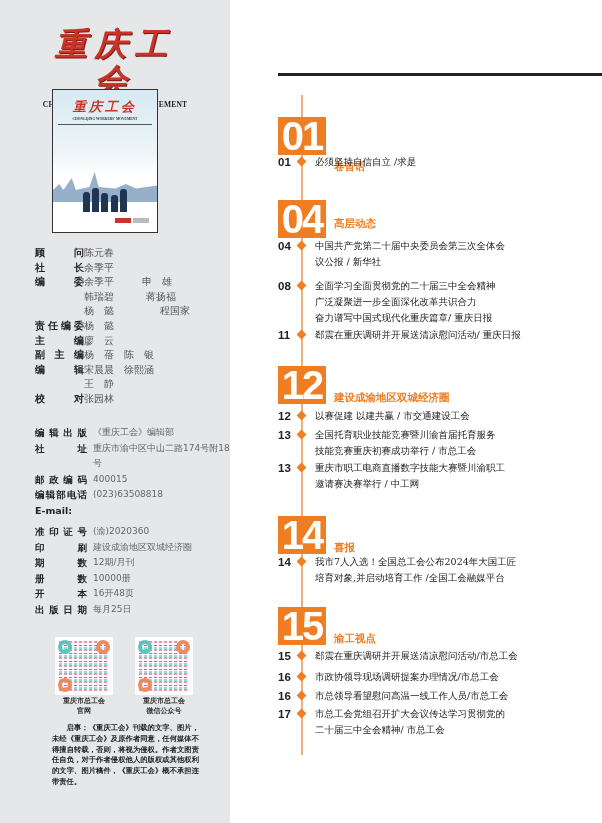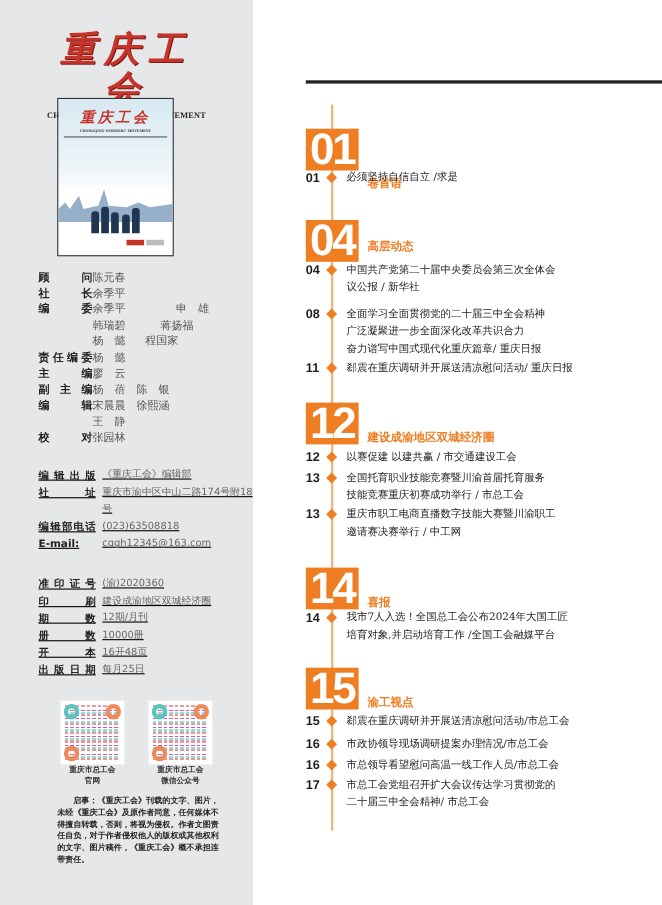--- a/index.html
+++ b/index.html
@@ -16,21 +16,21 @@
   .cover-people{position:absolute;left:28px;top:94px;width:50px;height:28px;}
   .cover-people span{position:absolute;bottom:0;width:7px;background:#1f3552;border-radius:3px 3px 0 0;}
   .cover-badge{position:absolute;left:62px;top:128px;width:16px;height:5px;background:#c8342a;}
   .cover-badge2{position:absolute;left:80px;top:128px;width:16px;height:5px;background:#bbb;}
   .staff{position:absolute;left:35px;top:246px;font-size:10px;line-height:14.6px;}
   .staff-row{display:flex;}
   .staff-role{width:49px;color:#222;font-weight:bold;white-space:nowrap;text-align-last:justify;text-align:justify;}
   .staff-names{color:#555;display:flex;}
   .staff-names span{display:inline-block;width:48px;white-space:nowrap;}
   .info{position:absolute;left:35px;top:425px;font-size:9.5px;line-height:15.6px;}
-  .info-row{display:flex;text-decoration:underline;}
+  .info-row{display:flex;}
   .info-label{width:52px;color:#222;font-weight:bold;white-space:nowrap;text-align:justify;text-align-last:justify;margin-right:6px;}
   .info-value{color:#666;width:140px;font-size:9px;}
   .info2{top:524px;}
   .qr{position:absolute;top:637px;width:58px;height:58px;background:#fff;}
   .qr .finder{position:absolute;width:14px;height:14px;border-radius:50%;box-sizing:border-box;}
   .qr .dots{position:absolute;left:4px;top:4px;width:50px;height:50px;background:
      repeating-linear-gradient(90deg,rgba(255,255,255,0) 0 3px,rgba(255,255,255,.9) 3px 5px),
      repeating-linear-gradient(0deg,#e07f8c 0 2px,#7fd0c5 2px 4px,#fff 4px 5px,#b3399a 5px 6px,#fff 6px 8px);opacity:.8;}
   .qr-cap{position:absolute;top:696px;width:80px;text-align:center;font-family:Liberation Mono, monospace;font-size:7px;line-height:10px;color:#333;font-weight:bold;}
   .notice{position:absolute;left:52px;top:723px;width:147px;font-family:"DejaVu Serif",serif;font-size:7.3px;line-height:10.8px;color:#222;font-weight:bold;text-indent:2em;text-align:justify;}
@@ -79,35 +79,35 @@
       <div class="staff-row">
         <span class="staff-role">社　长</span>
         <span class="staff-names">
           <span>余季平</span>
         </span>
       </div>
       <div class="staff-row">
         <span class="staff-role">编　委</span>
         <span class="staff-names">
           <span>余季平</span>
-          <span style="margin-left: 10px; text-align: right;">申　雄</span>
+          <span style="margin-left: 10px;">申　雄</span>
         </span>
       </div>
       <div class="staff-row">
         <span class="staff-role"></span>
         <span class="staff-names">
           <span>韩瑞碧</span>
           <span style="margin-left: 14px;">蒋扬福</span>
         </span>
       </div>
       <div class="staff-row">
         <span class="staff-role"></span>
         <span class="staff-names">
           <span>杨　懿</span>
-          <span style="">程国家</span>
+          <span style="margin-left: 10px; text-align: right;">程国家</span>
         </span>
       </div>
       <div class="staff-row">
         <span class="staff-role">责任编委</span>
         <span class="staff-names">
           <span>杨　懿</span>
         </span>
       </div>
       <div class="staff-row">
         <span class="staff-role">主　编</span>
@@ -145,26 +145,29 @@
   <div class="info" id="pub">
       <div class="info-row">
         <span class="info-label">编辑出版</span>
         <span class="info-value">《重庆工会》编辑部</span>
       </div>
       <div class="info-row">
         <span class="info-label">社　址</span>
         <span class="info-value">重庆市渝中区中山二路174号附18号</span>
       </div>
       <div class="info-row">
+        <span class="info-label">邮政编码</span>
+        <span class="info-value">400015</span>
+      </div>
+      <div class="info-row">
         <span class="info-label">编辑部电话</span>
         <span class="info-value">(023)63508818</span>
       </div>
       <div class="info-row">
         <span class="info-label">E-mail:</span>
-        <span class="info-value">cqgh12345@163.com</span>
       </div>
     </div>
   <div class="info info2" id="lic">
       <div class="info-row">
         <span class="info-label">准印证号</span>
         <span class="info-value">(渝)2020360</span>
       </div>
       <div class="info-row">
         <span class="info-label">印　刷</span>
         <span class="info-value">建设成渝地区双城经济圈</span>

